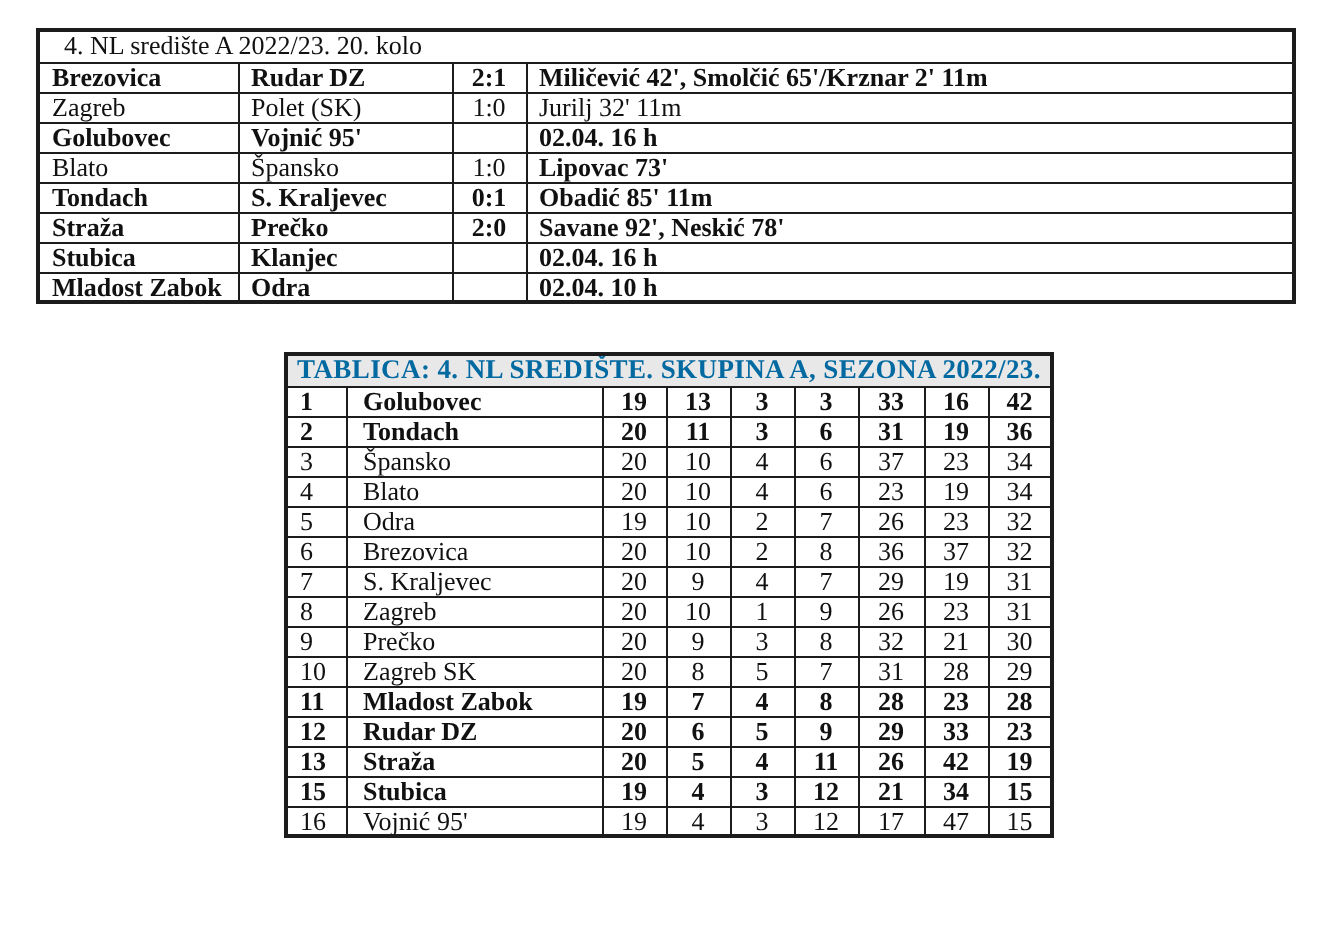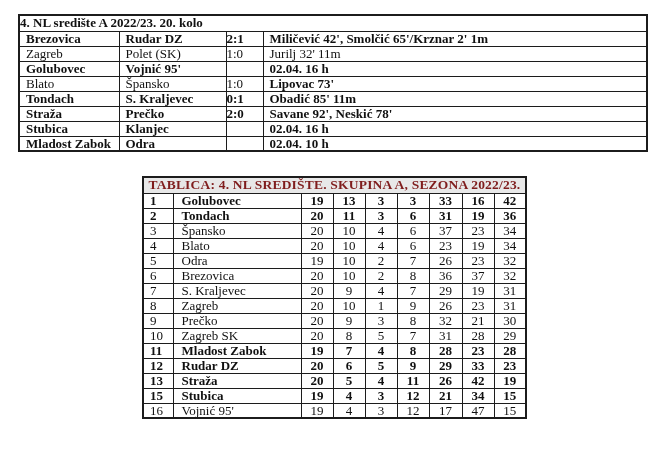--- a/index.html
+++ b/index.html
@@ -16,23 +16,23 @@
     vertical-align:middle;
     font-size:13px;
     line-height:1.05;
     white-space:nowrap;
     overflow:hidden;
   }
   .b { font-weight:bold; }
 
   
   .fixtures { position:absolute; left:18px; top:14px; width:628px; border:2px solid #1c1c1c; }
-  .fixtures .title-cell { font-weight:bold; padding-left:0; height:16px; }
+  .fixtures .title-cell { font-weight:normal; padding-left:12px; height:16px; }
   .fixtures .home, .fixtures .away, .fixtures .details { text-align:left; padding-left:6px; }
-  .fixtures .score { }
+  .fixtures .score { text-align:center; }
 
   
   .standings { position:absolute; left:142px; top:176px; width:383px; border:2px solid #1c1c1c; }
   .standings .header-cell {
     font-weight:bold; text-align:center; font-size:13.5px;
     background:#e8e8e8; height:16px; letter-spacing:0.2px;
   }
   .standings .rank { text-align:left; padding-left:6px; }
   .standings .team { text-align:left; padding-left:8px; }
   .standings .stat { text-align:center; }
@@ -48,21 +48,21 @@
       <col style="width:384px">
   </colgroup>
   <tbody>
     <tr>
       <td class="title-cell" colspan="4">4. NL središte A 2022/23. 20. kolo</td>
     </tr>
   <tr>
         <td class="home b">Brezovica</td>
         <td class="away b">Rudar DZ</td>
         <td class="score b">2:1</td>
-        <td class="details b">Miličević 42', Smolčić 65'/Krznar 2' 1m</td>
+        <td class="details b">Miličević 42', Smolčić 65'/Krznar 2' 11m</td>
       </tr>
       <tr>
         <td class="home">Zagreb</td>
         <td class="away">Polet (SK)</td>
         <td class="score">1:0</td>
         <td class="details">Jurilj 32' 11m</td>
       </tr>
       <tr>
         <td class="home b">Golubovec</td>
         <td class="away b">Vojnić 95'</td>
@@ -109,21 +109,21 @@
     <col style="width:32px">
       <col style="width:32px">
       <col style="width:32px">
       <col style="width:32px">
     <col style="width:33px">
       <col style="width:32px">
       <col style="width:32px">
   </colgroup>
   <tbody>
     <tr>
-      <td class="header-cell" colspan="9" style="color: #7f1d1d;">TABLICA: 4. NL SREDIŠTE. SKUPINA A, SEZONA 2022/23.</td>
+      <td class="header-cell" colspan="9" style="color: #0369a1;">TABLICA: 4. NL SREDIŠTE. SKUPINA A, SEZONA 2022/23.</td>
     </tr>
   <tr>
         <td class="rank b">1</td>
         <td class="team b">Golubovec</td>
         <td class="stat b">19</td>
         <td class="stat b">13</td>
         <td class="stat b">3</td>
         <td class="stat b">3</td>
         <td class="stat b">33</td>
         <td class="stat b">16</td>

